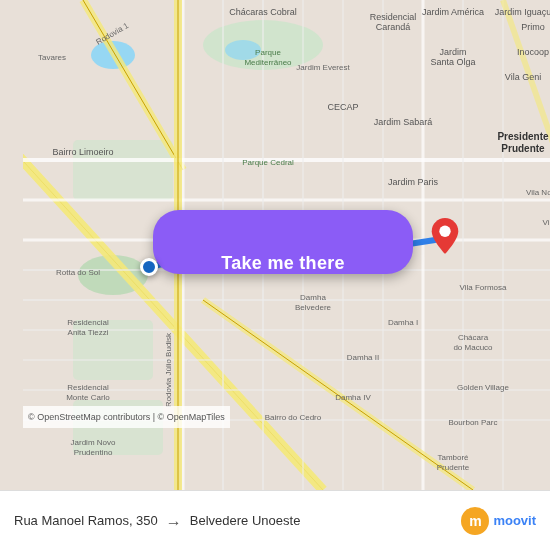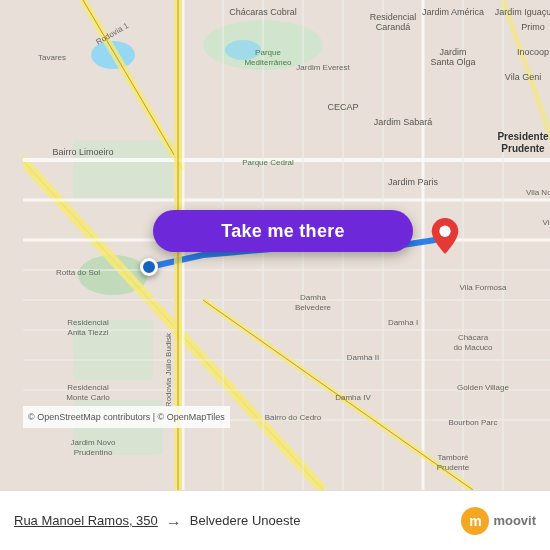--- a/index.html
+++ b/index.html
@@ -23,25 +23,25 @@
       top: 0; left: 0;
       width: 100%; height: 100%;
     }
 
     
     #button-overlay {
       position: absolute;
       top: 210px;
       left: 130px;
       width: 260px;
-      height: 42px;
-      background: #6d28d9;
+      height: 64px;
+      background: #8b5cf6;
       border-radius: 26px;
       display: flex;
-      align-items: center;
+      align-items: flex-end;
       justify-content: center;
       cursor: pointer;
       box-shadow: 0 4px 12px rgba(0,0,0,0.3);
       z-index: 10;
     }
 
     #button-overlay span {
       color: #fff;
       font-size: 18px;
       font-weight: 600;
@@ -93,21 +93,20 @@
       flex: 1;
       display: flex;
       align-items: center;
       gap: 8px;
     }
 
     #origin-label {
       font-size: 13px;
       color: #333;
       font-weight: 500;
-      text-decoration: underline;
     }
 
     #arrow-icon {
       font-size: 16px;
       color: #555;
     }
 
     #dest-label {
       font-size: 13px;
       color: #333;
@@ -130,21 +129,21 @@
       align-items: center;
       justify-content: center;
       color: #fff;
       font-weight: 900;
       font-size: 14px;
     }
 
     #moovit-logo .m-text {
       font-size: 13px;
       font-weight: 700;
-      color: #737373;
+      color: #3b82f6;
     }
 
     
     #attribution {
       position: absolute;
       bottom: 62px;
       left: 0;
       background: rgba(255,255,255,0.8);
       font-size: 9px;
       color: #555;

